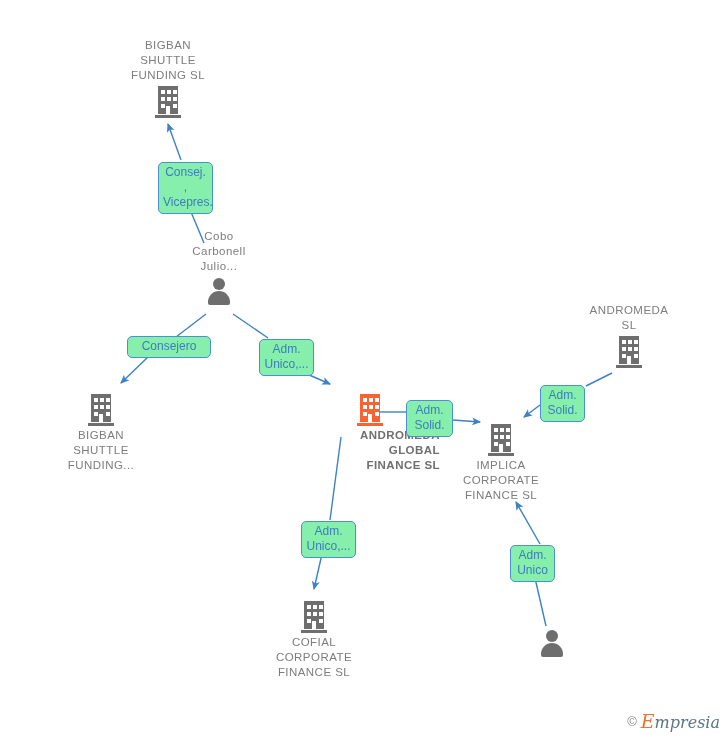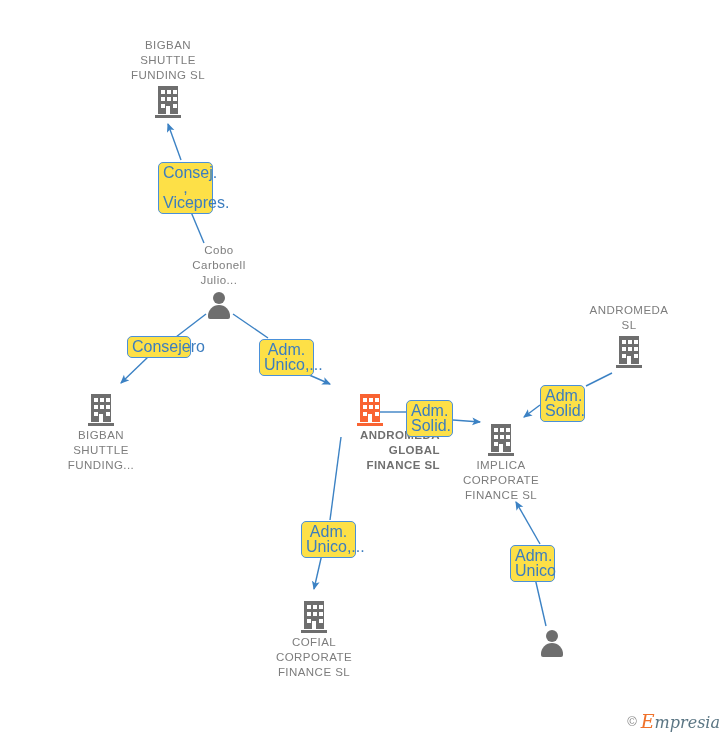--- a/index.html
+++ b/index.html
@@ -121,23 +121,23 @@
     background: #6e6e6e;
     border-radius: 11px 11px 2px 2px;
   }
 
   
   .chip {
     position: absolute;
     box-sizing: border-box;
     border: 1px solid #4a90d9;
     border-radius: 5px;
-    background: #fde047;
+    background: #86efac;
     color: #3c7dbf;
-    font-size: 16px;
+    font-size: 12px;
     line-height: 15px;
     text-align: center;
     padding: 2px 4px 3px;
     white-space: pre-line;
   }
 
   
   #watermark {
     position: absolute;
     right: 8px;
@@ -202,21 +202,21 @@
           <span class="win" style="left:12px;top:4px"></span>
           <span class="win" style="left:18px;top:4px"></span>
           <span class="win" style="left:6px;top:11px"></span>
           <span class="win" style="left:12px;top:11px"></span>
           <span class="win" style="left:18px;top:11px"></span>
           <span class="win" style="left:6px;top:18px"></span>
           <span class="win" style="left:18px;top:18px"></span>
           <span class="door"></span>
         </div>
       </div>
-      <div class="node caption-above" style="left: 219px; top: 243px;">
+      <div class="node caption-above" style="left: 219px; top: 229px;">
         <span class="caption">Cobo
 Carbonell
 Julio...</span>
         <div class="person glyph">
           <span class="head"></span>
           <span class="torso"></span>
         </div>
       </div>
       <div class="node" style="left: 101px; top: 394px;">
         <div class="bldg glyph">
@@ -310,21 +310,21 @@
       <div class="node" style="left: 552px; top: 629px;">
         <div class="person glyph">
           <span class="head"></span>
           <span class="torso"></span>
         </div>
       </div>
     </div>
   <div id="chip-layer">
       <div class="chip" style="left: 158px; top: 162px; width: 55px; min-height: 36px;">Consej. ,
 Vicepres.</div>
-      <div class="chip" style="left: 127px; top: 336px; width: 64px; min-height: 22px; text-align: center;">Consejero</div>
+      <div class="chip" style="left: 127px; top: 336px; width: 84px; min-height: 22px; text-align: center;">Consejero</div>
       <div class="chip" style="left: 259px; top: 339px; width: 55px; min-height: 33px;">Adm.
 Unico,...</div>
       <div class="chip" style="left: 406px; top: 400px; width: 47px; min-height: 32px;">Adm.
 Solid.</div>
       <div class="chip" style="left: 540px; top: 385px; width: 45px; min-height: 32px;">Adm.
 Solid.</div>
       <div class="chip" style="left: 301px; top: 521px; width: 55px; min-height: 33px;">Adm.
 Unico,...</div>
       <div class="chip" style="left: 510px; top: 545px; width: 45px; min-height: 33px;">Adm.
 Unico</div>

